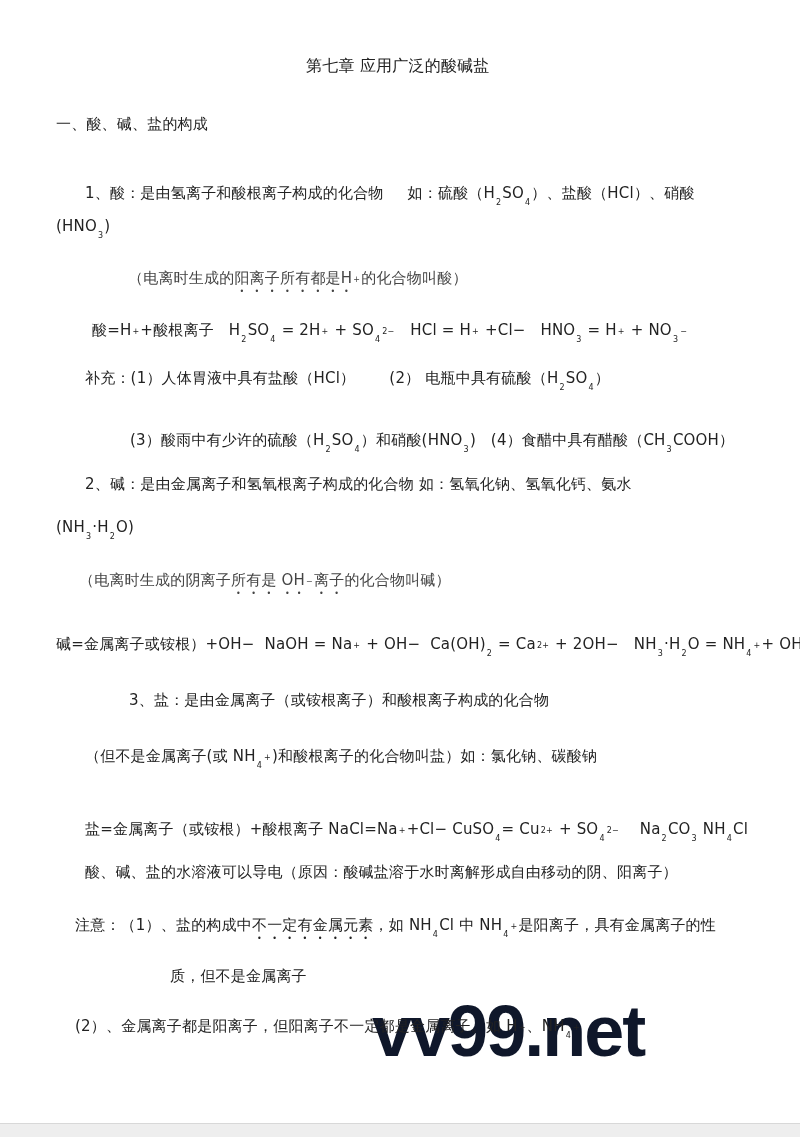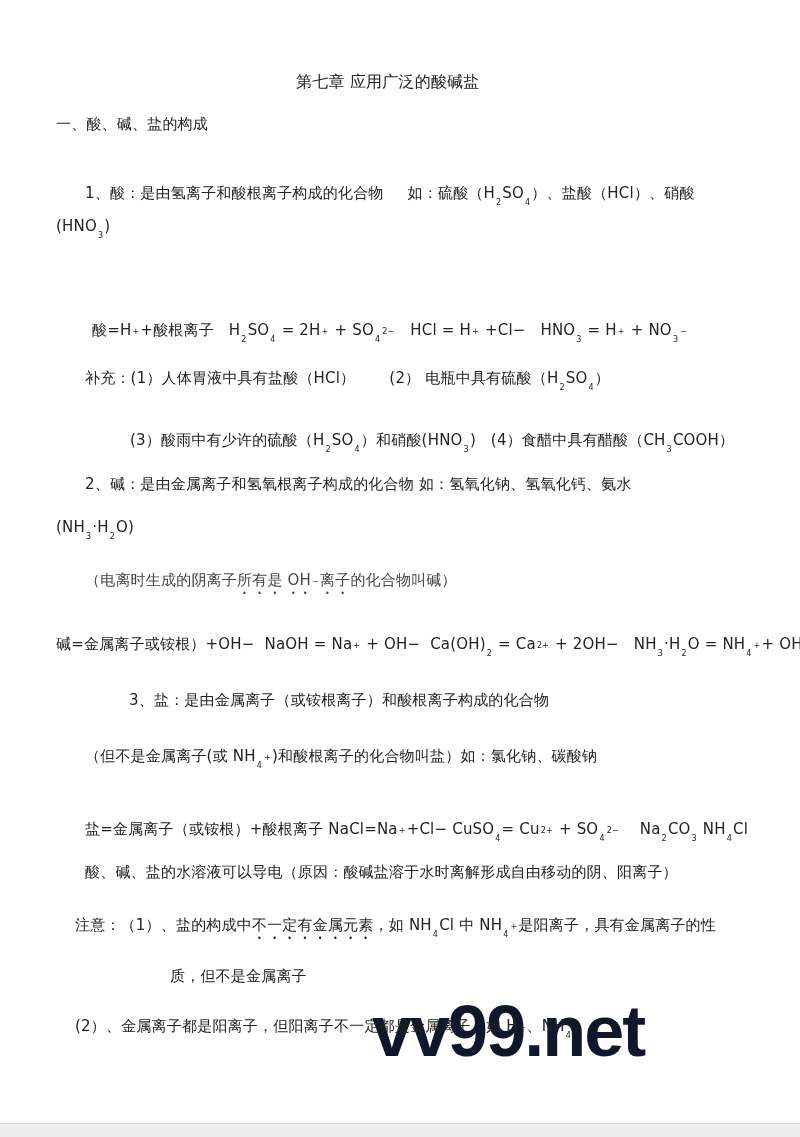--- a/index.html
+++ b/index.html
@@ -22,31 +22,34 @@
   }
   .ln { z-index:1; }
 </style>
 </head>
 <body>
 
 <div class="page">
 
   <div class="watermark">vv99.net</div>
 
-  <div class="ln title" style="left:296px; top:56px;margin-top:16px;">第七章 应用广泛的酸碱盐</div>
+  <div class="ln title" style="left:306px; top:56px;">第七章 应用广泛的酸碱盐</div>
 
   <div class="ln" style="left:56px; top:114px;">一、酸、碱、盐的构成</div>
 
   <div class="ln" style="left:85px; top:170px;margin-top:13px;">
     <span>1、酸：是由氢离子和酸根离子构成的化合物</span><span style="display:inline-block;width:24px"></span><span>如：硫酸（H</span><span class="sub">2</span><span>SO</span><span class="sub">4</span><span>）、盐酸（HCl）、硝酸</span>
   </div>
   <div class="ln" style="left:56px; top:216px;">
     <span>(HNO</span><span class="sub">3</span><span>)</span>
   </div>
 
+  <div class="ln" style="left:128px; top:268px; color:#444;">
+    <span>（电离时生成的</span><span class="dots">阳离子所有都是</span><span class="dots">H</span><span class="sup">+</span><span>的化合物叫酸）</span>
+  </div>
 
   <div class="ln" style="left:92px; top:320px;">
     <span>酸=H</span><span class="sup">+</span><span>+酸根离子</span>
     &nbsp;&nbsp;<span>H</span><span class="sub">2</span><span>SO</span><span class="sub">4</span> <span>= 2H</span><span class="sup">+</span> <span>+ SO</span><span class="sub">4</span><span class="sup">2−</span>
     &nbsp;&nbsp;<span>HCl = H</span><span class="sup">+</span> <span>+Cl−</span>
     &nbsp;&nbsp;<span>HNO</span><span class="sub">3</span> <span>= H</span><span class="sup">+</span> <span>+ NO</span><span class="sub">3</span><span class="sup">−</span>
   </div>
 
   <div class="ln" style="left:85px; top:368px;">
     <span>补充：(1）人体胃液中具有盐酸（HCl）</span><span style="display:inline-block;width:34px"></span><span>(2） 电瓶中具有硫酸（H</span><span class="sub">2</span><span>SO</span><span class="sub">4</span><span>）</span>
@@ -55,21 +58,21 @@
   <div class="ln" style="left:130px; top:414px;margin-top:16px;">
     <span>(3）酸雨中有少许的硫酸（H</span><span class="sub">2</span><span>SO</span><span class="sub">4</span><span>）和硝酸(HNO</span><span class="sub">3</span><span>)</span>
     &nbsp;&nbsp;<span>(4）食醋中具有醋酸（CH</span><span class="sub">3</span><span>COOH）</span>
   </div>
 
   <div class="ln" style="left:85px; top:474px;">2、碱：是由金属离子和氢氧根离子构成的化合物 如：氢氧化钠、氢氧化钙、氨水</div>
   <div class="ln" style="left:56px; top:517px;">
     <span>(NH</span><span class="sub">3</span><span>·H</span><span class="sub">2</span><span>O)</span>
   </div>
 
-  <div class="ln" style="left:85px; top:570px; color:#444;">
+  <div class="ln" style="left:79px; top:570px; color:#444;">
     <span>（电离时生成的阴离子</span><span class="dots">所有是 OH</span><span class="sup">−</span><span class="dots">离子</span><span>的化合物叫碱）</span>
   </div>
 
   <div class="ln" style="left:56px; top:634px;">
     <span>碱=金属离子或铵根）+OH−</span>
     &nbsp;<span>NaOH = Na</span><span class="sup">+</span> <span>+ OH−</span>
     &nbsp;<span>Ca(OH)</span><span class="sub">2</span> <span>= Ca</span><span class="sup">2+</span> <span>+ 2OH−</span>
     &nbsp;&nbsp;<span>NH</span><span class="sub">3</span><span>·H</span><span class="sub">2</span><span>O = NH</span><span class="sub">4</span><span class="sup">+</span><span>+ OH −</span>
   </div>
 

